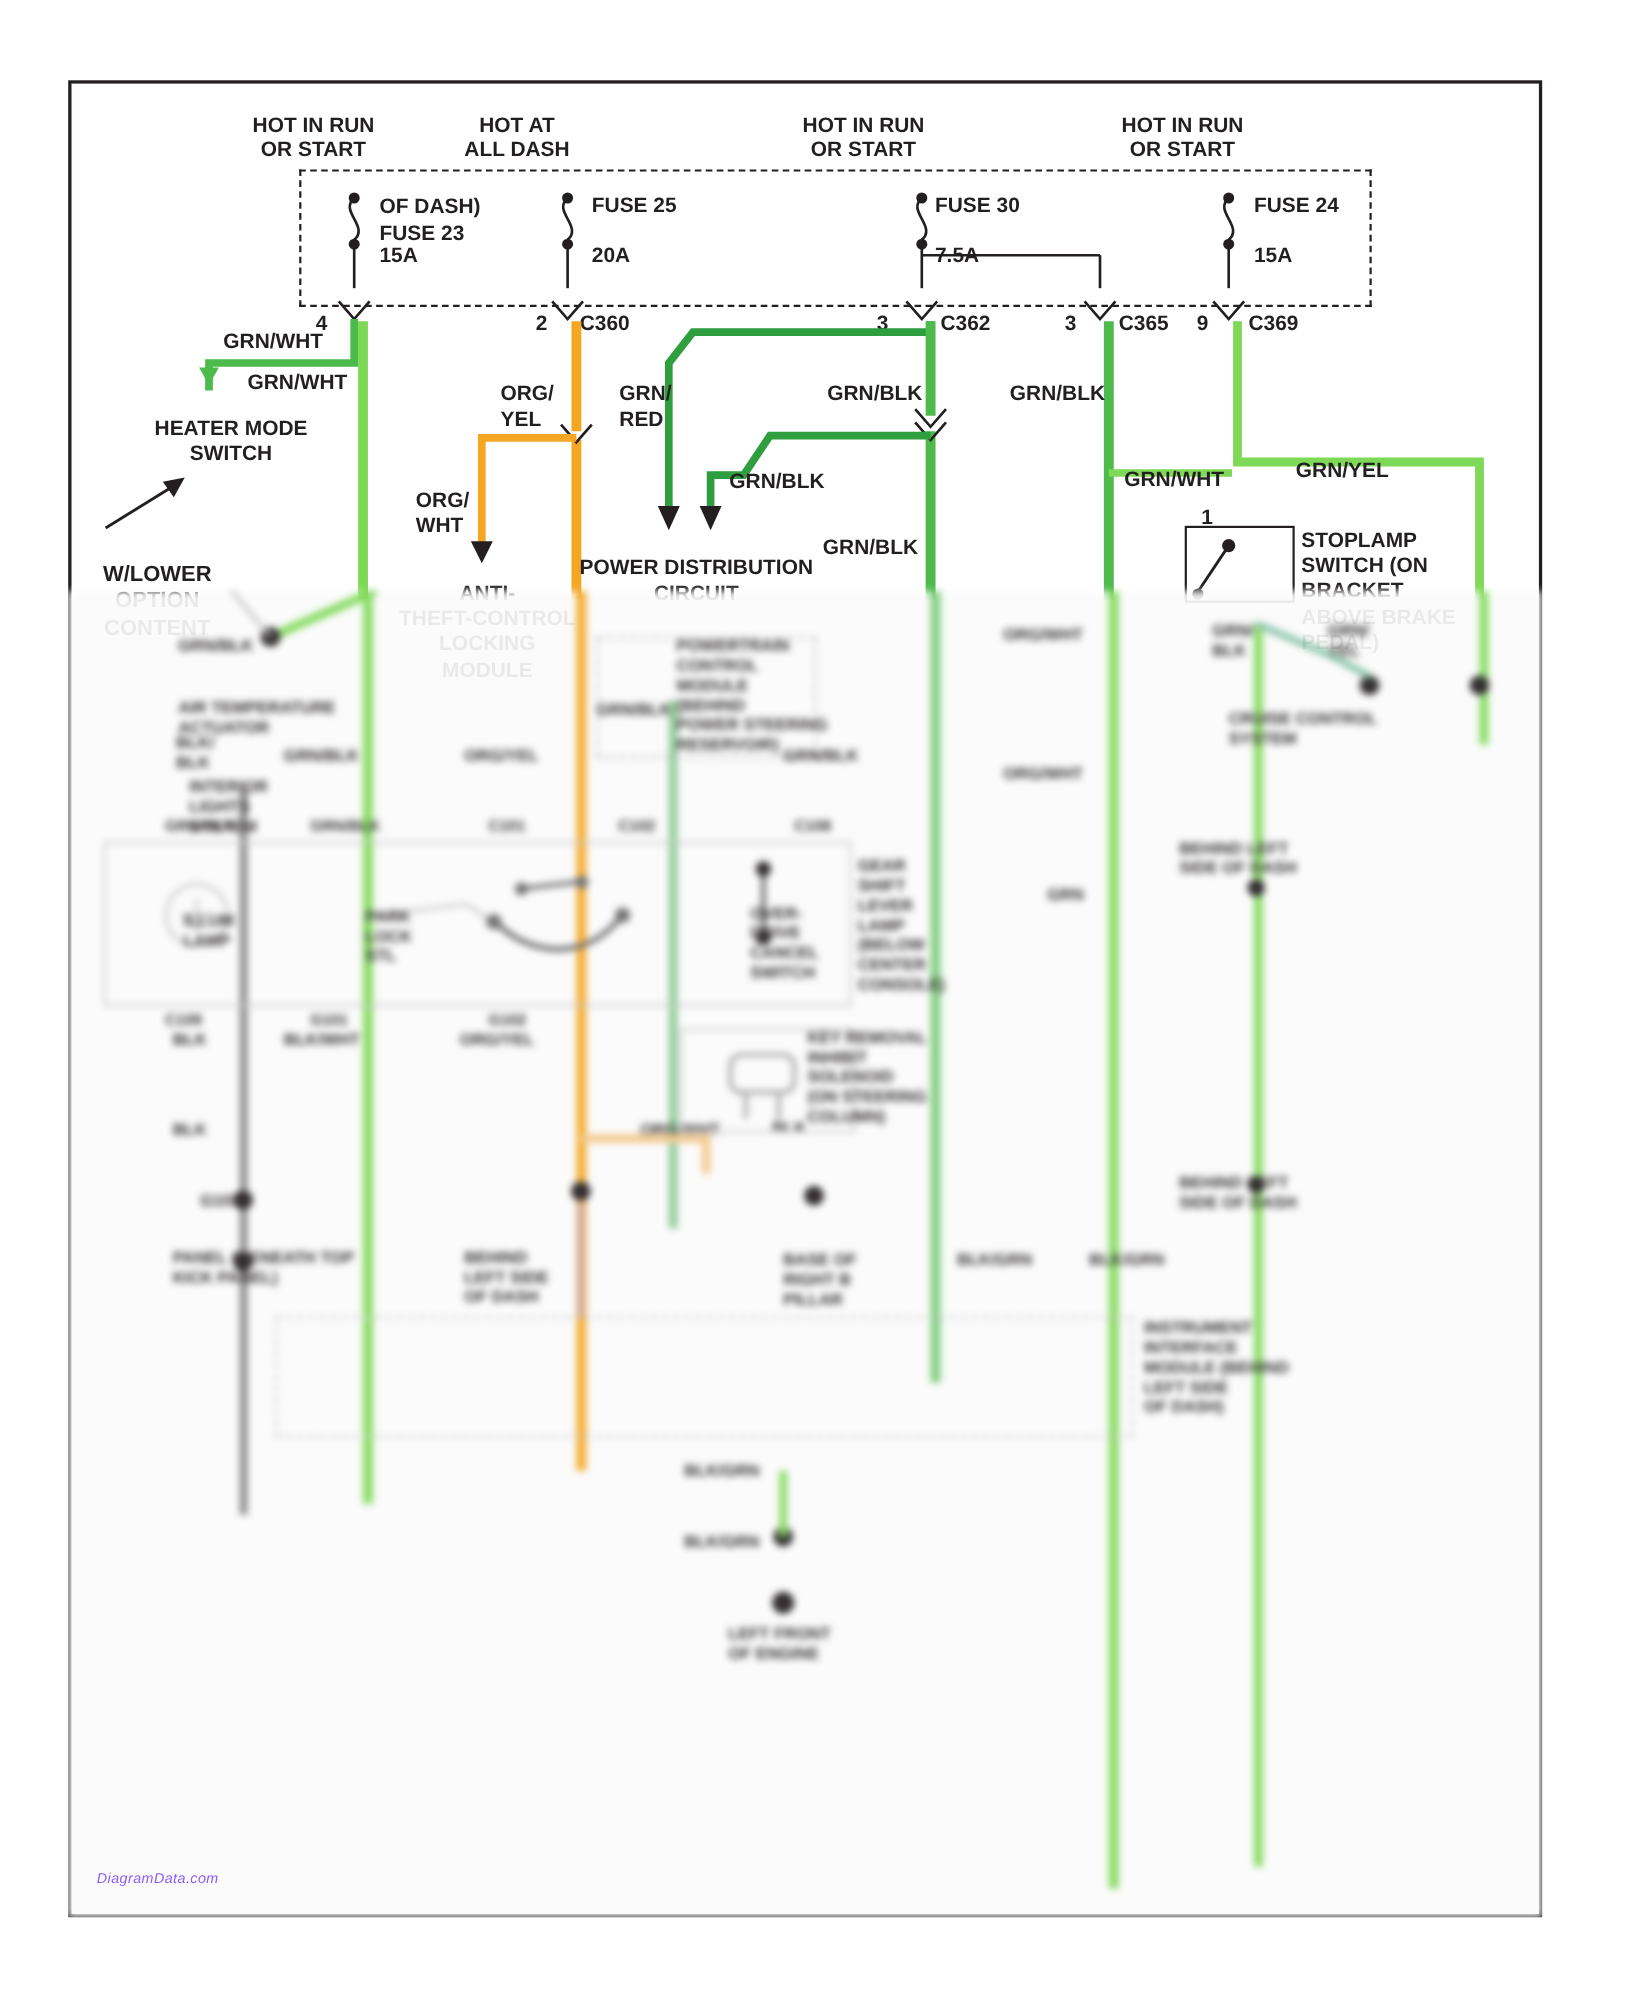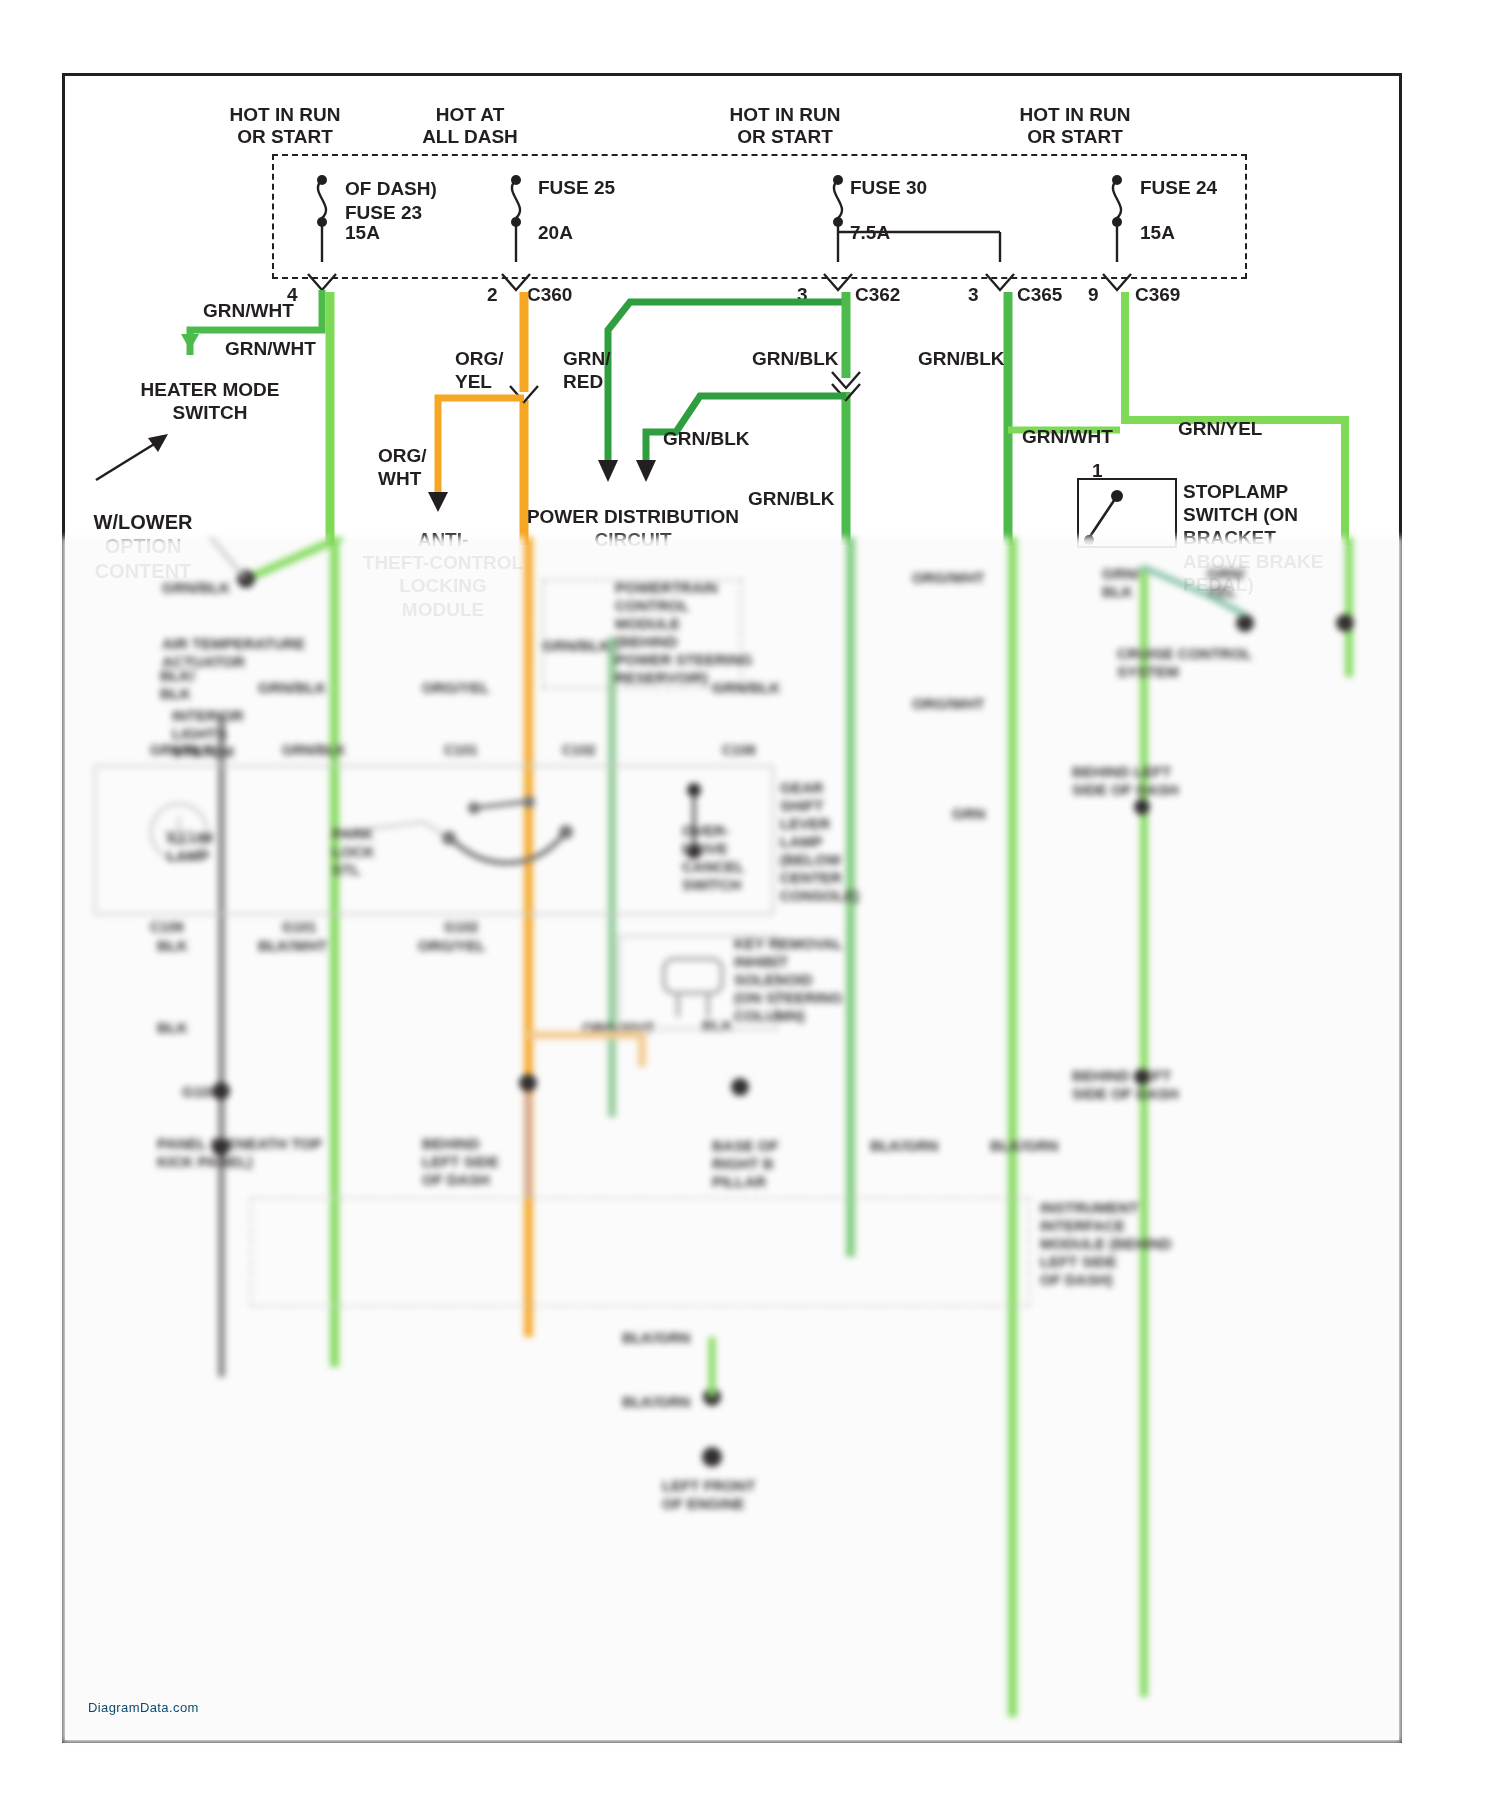--- a/index.html
+++ b/index.html
@@ -22,21 +22,21 @@
   .vgrn{background:#4cbb4c;}
   .vgrnl{background:#7ed957;}
   .vorg{background:#f5a623;}
   .vgrn2{background:#2e9e3e;}
   .vblk{background:#231f20;}
 
   .dash-box{position:absolute;border:2px dashed #231f20;box-sizing:border-box;}
   .solid-box{position:absolute;border:2px solid #231f20;box-sizing:border-box;}
 
   svg{position:absolute;overflow:visible;}
-  .footer{position:absolute;left:88px;top:1700px;font-size:13px;color:#0c4a6e;letter-spacing:.4px;}
+  .footer{position:absolute;left:88px;top:1700px;font-size:13px;color:#8b5cf6;letter-spacing:.4px;font-style:italic;}
 </style>
 </head>
 <body>
 
 <div id="page">
 
   <div class="outer-border"></div>
 
   <div class="txt b c" style="left:200px;top:104px;width:170px;font-size:19px;"><span>HOT IN RUN</span><br><span>OR START</span></div>
   <div class="txt b c" style="left:395px;top:104px;width:150px;font-size:19px;"><span>HOT AT</span><br><span>ALL DASH</span></div>

